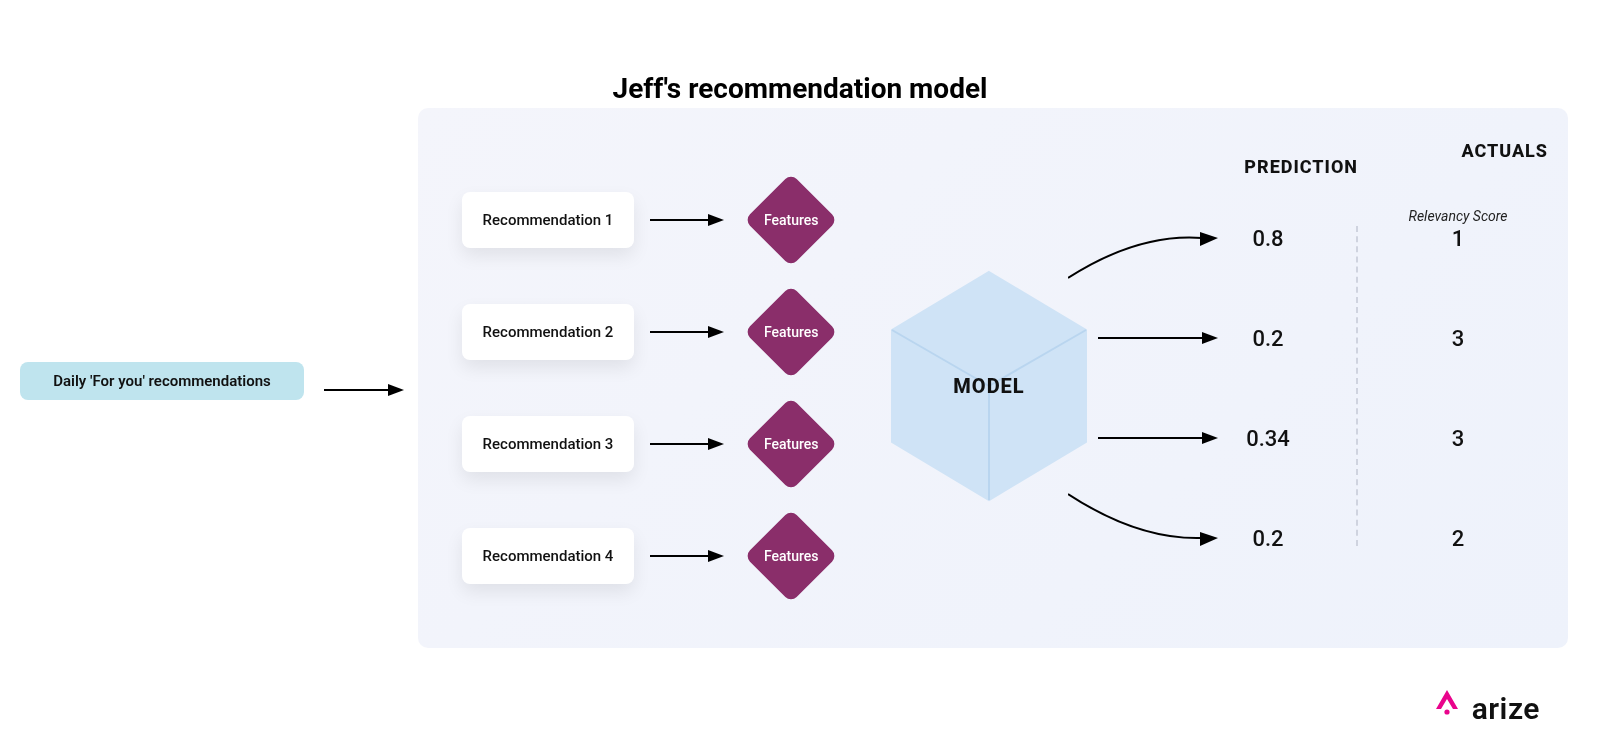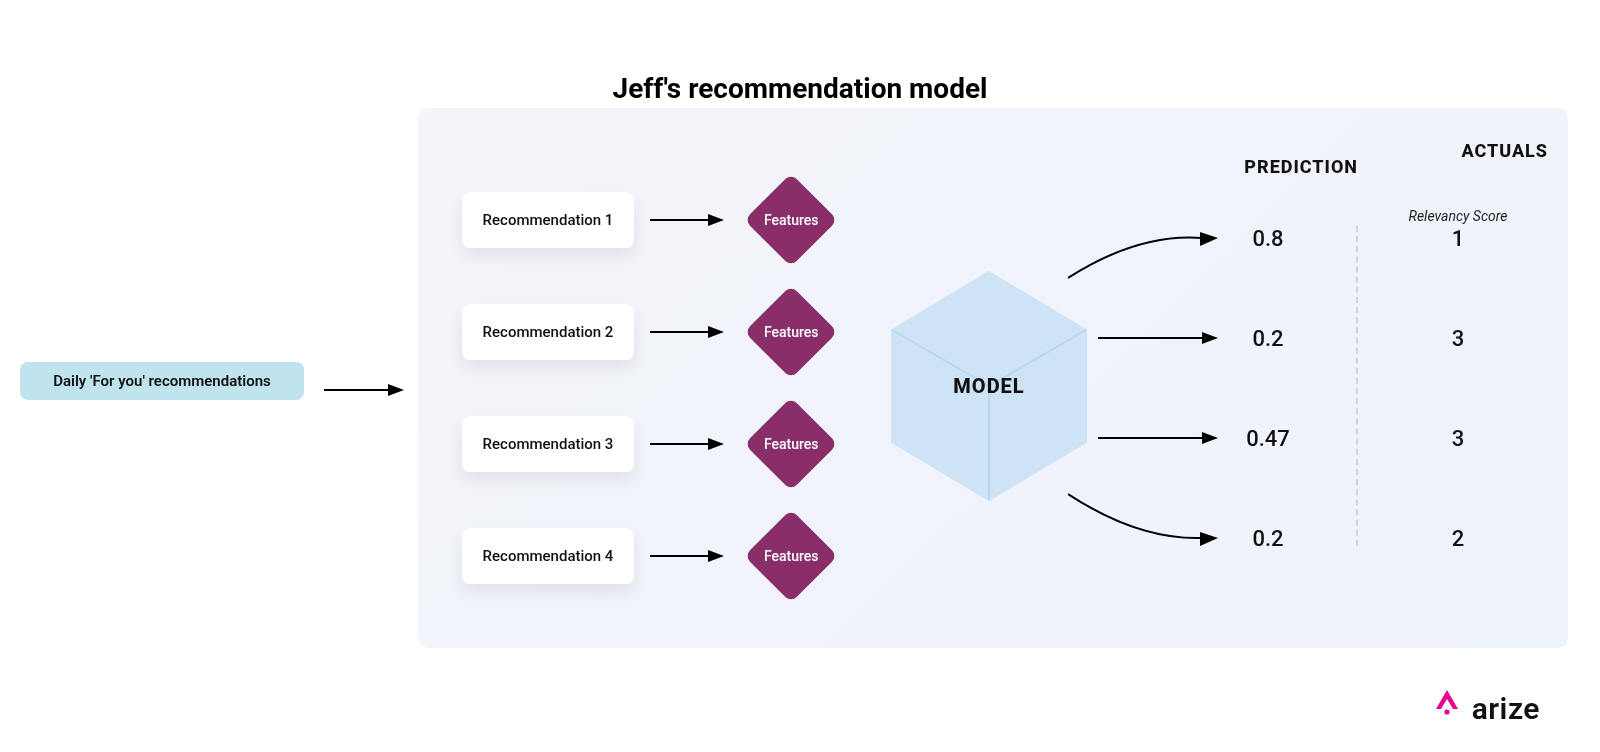--- a/index.html
+++ b/index.html
@@ -230,21 +230,21 @@
     <line class="arrow-line" x1="0" y1="12" x2="104" y2="12"></line>
     <polygon class="arrow-head" points="104,6 120,12 104,18"></polygon>
   </svg>
   <svg style="position:absolute; left:650px; top:380px;" width="150" height="60">
     <path class="arrow-line" d="M0,6 Q70,52 134,50"></path>
     <polygon class="arrow-head" points="132,44 150,50 132,58"></polygon>
   </svg>
 
   <div class="val" style="left:790px; top:118px;">0.8</div>
   <div class="val" style="left:790px; top:218px;">0.2</div>
-  <div class="val" style="left:790px; top:318px;">0.47</div>
+  <div class="val" style="left:790px; top:318px;">0.34</div>
   <div class="val" style="left:790px; top:418px;">0.2</div>
 
   <div class="dashed-sep" style="left:938px; top:118px;"></div>
 
   <div class="val" style="left:980px; top:118px;">1</div>
   <div class="val" style="left:980px; top:218px;">3</div>
   <div class="val" style="left:980px; top:318px;">3</div>
   <div class="val" style="left:980px; top:418px;">2</div>
 
 </div>

